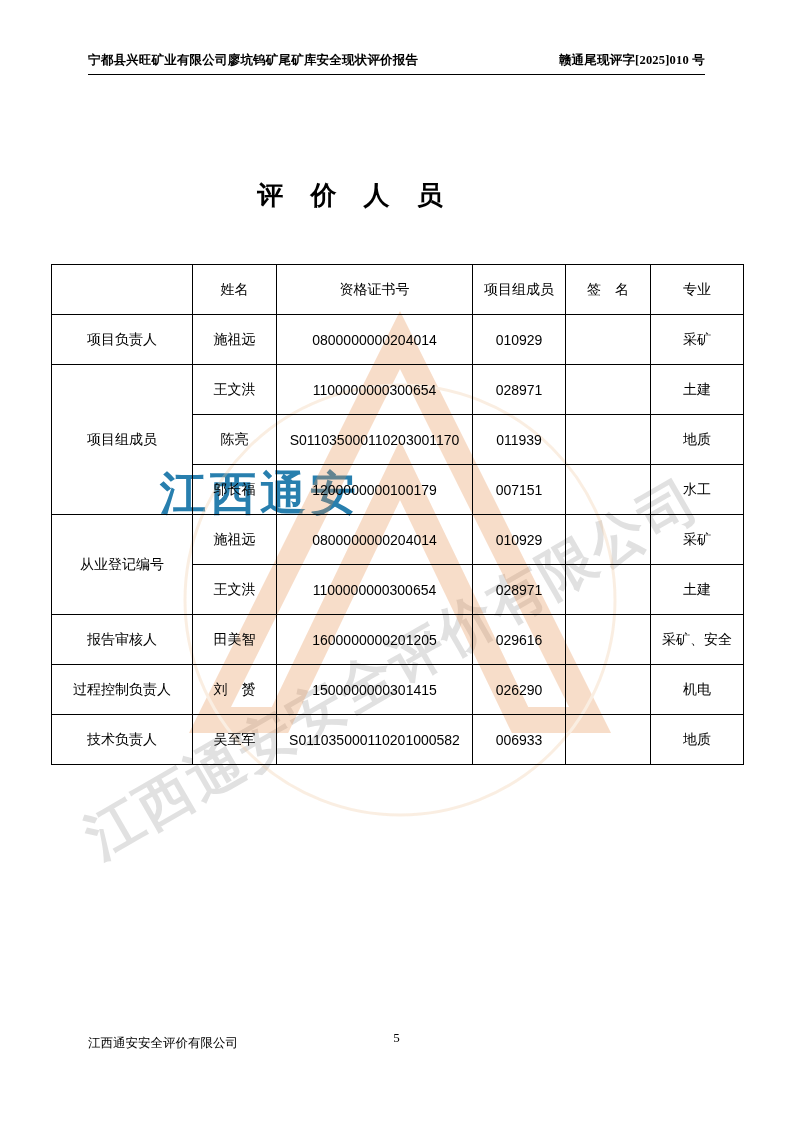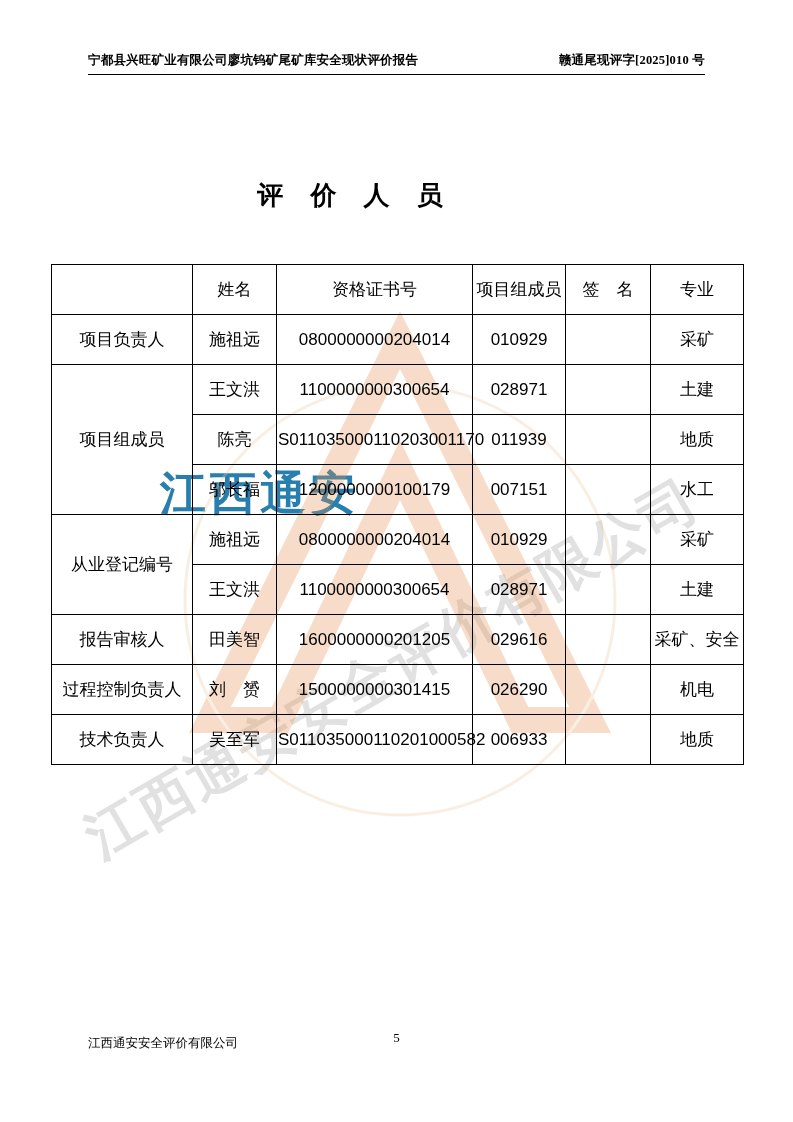--- a/index.html
+++ b/index.html
@@ -99,21 +99,21 @@
   table.pers {
     border-collapse: collapse;
     width: 692px;
     table-layout: fixed;
     background: transparent;
   }
   table.pers td {
     border: 1px solid #000;
     text-align: center;
     vertical-align: middle;
-    font-size: 17px;
+    font-size: 14px;
     height: 45px;
     padding: 2px 1px;
     font-family: "Liberation Sans", "DejaVu Sans", sans-serif;
   }
   td.hdr { font-size: 15px; }
   td.num {
     font-family: "Liberation Serif", "DejaVu Serif", serif;
     font-size: 14.5px;
     letter-spacing: 0px;
   }

